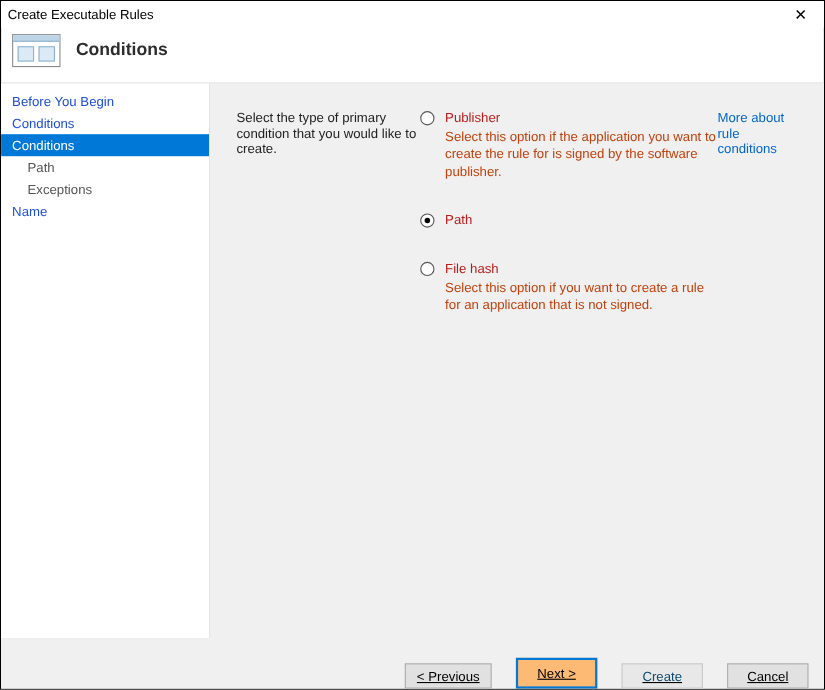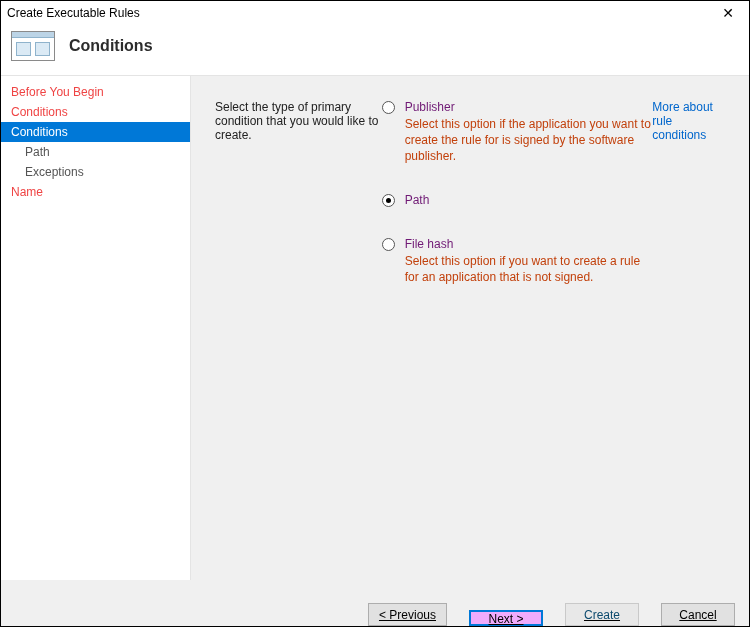--- a/index.html
+++ b/index.html
@@ -78,21 +78,21 @@
   }
   .sidebar {
     width: 190px;
     background: #fff;
     padding: 6px 0;
     border-right: 1px solid #e4e4e4;
   }
   .nav-item {
     padding: 3px 10px;
     font-size: 12px;
-    color: #ef4444;
+    color: #1d4ed8;
     cursor: default;
   }
   .nav-item.child { padding-left: 24px; color: #555; }
   .nav-item.selected {
     background: #0078d7;
     color: #fff;
   }
   .content {
     flex: 1;
     display: flex;
@@ -118,21 +118,21 @@
   }
   .radio.checked::after {
     content: "";
     position: absolute;
     left: 3px; top: 3px;
     width: 5px; height: 5px;
     background: #000;
     border-radius: 50%;
   }
   .opt-body { flex: 1; }
-  .opt-label { font-size: 12px; color: #701a75; margin-bottom: 2px; }
+  .opt-label { font-size: 12px; color: #b91c1c; margin-bottom: 2px; }
   .opt-desc { font-size: 12px; color: #c2410c; line-height: 1.35; }
   .spacer { flex: 1; }
   .link {
     color: #0066cc;
     font-size: 12px;
     margin-bottom: 6px;
     cursor: default;
   }
   .footer {
     height: 46px;
@@ -150,23 +150,23 @@
     font-size: 12px;
     background: #e1e1e1;
     border: 1px solid #adadad;
     color: #000;
     padding: 0 10px;
     cursor: default;
     font-family: inherit;
   }
   .btn.primary {
     border: 2px solid #0078d7;
-    background: #f0abfc;
+    background: #fdba74;
     padding: 0 9px;
-    height: 16px;
+    height: 28px;
   }
   .btn.disabled {
     color: #0c4a6e;
     border-color: #c9c9c9;
     background: #e8e8e8;
   }
 </style>
 </head>
 <body>
 

